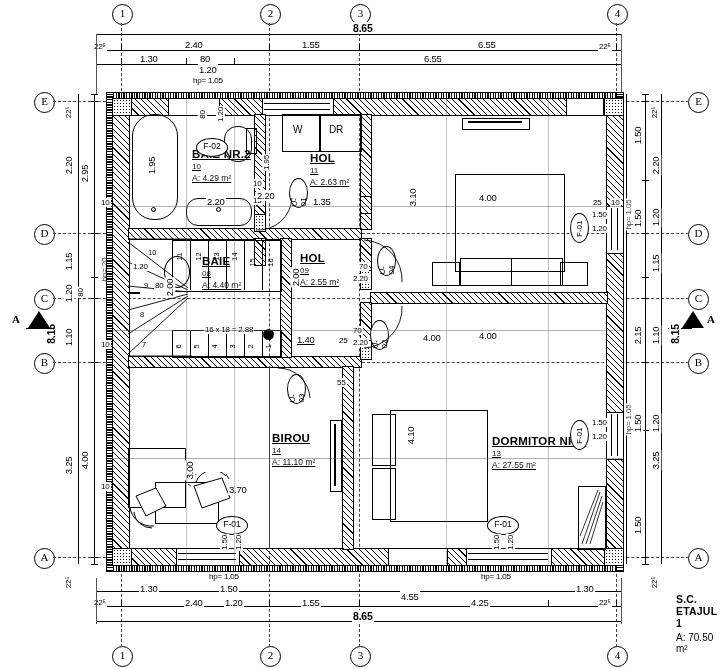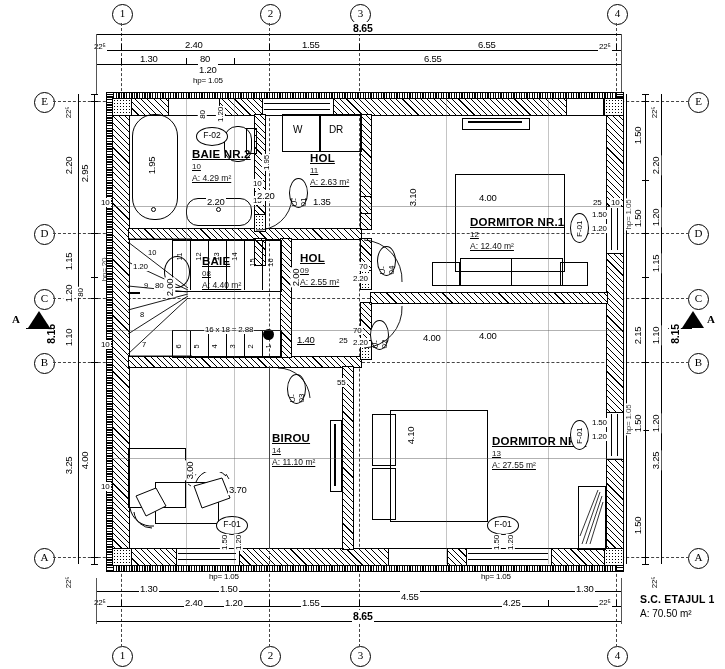--- a/index.html
+++ b/index.html
@@ -39,21 +39,21 @@
         background-image:repeating-linear-gradient(0deg,#000 0 1.3px,#fff 1.3px 2.6px);}
   .hatchdot{position:absolute;background:#fff;border:1px solid #000;
         background-image:radial-gradient(#000 0.6px, transparent 0.7px);background-size:3px 3px;}
   .furn2{position:absolute;border:1px solid #000;background:transparent;}
   .tick{position:absolute;background:#000;width:1px;height:7px;}
   .tickh{position:absolute;background:#000;height:1px;width:7px;}
   .tri{position:absolute;width:0;height:0;border-left:11px solid transparent;
        border-right:11px solid transparent;border-bottom:17px solid #000;}
   .sectlab{position:absolute;font-size:11px;font-weight:bold;font-family:"Liberation Serif",serif;}
   .dot{position:absolute;border-radius:50%;background:#000;}
-  .title{position:absolute;}
+  .title{position:absolute;margin-left:36px;}
   .title .t1{font-size:10.5px;font-weight:bold;letter-spacing:0.2px;}
   .title .t2{font-size:10px;margin-top:3px;}
   .stairtxt{position:absolute;font-size:7.5px;}
 </style>
 </head>
 <body>
 
 <div id="plan">
 
   <div class="bubble" style="left:112px;top:4px;">1</div>
@@ -192,21 +192,21 @@
   <div class="tick" style="left:616px;top:600px;"></div>
   <div class="tick" style="left:621px;top:600px;"></div>
 
   <div class="dimtxt sm" style="left:93px;top:598px;"><span>22⁵</span></div>
   <div class="dimtxt" style="left:139px;top:583px;">1.30</div>
   <div class="dimtxt" style="left:219px;top:583px;">1.50</div>
   <div class="dimtxt" style="left:184px;top:597px;">2.40</div>
   <div class="dimtxt" style="left:224px;top:597px;">1.20</div>
   <div class="dimtxt" style="left:301px;top:597px;">1.55</div>
   <div class="dimtxt" style="left:400px;top:591px;">4.55</div>
-  <div class="dimtxt" style="left:470px;top:597px;margin-left:32px;">4.25</div>
+  <div class="dimtxt" style="left:470px;top:597px;">4.25</div>
   <div class="dimtxt" style="left:575px;top:583px;">1.30</div>
   <div class="dimtxt sm" style="left:598px;top:598px;"><span>22⁵</span></div>
   <div class="dimtxt sm" style="left:208px;top:572px;">hp= 1.05</div>
   <div class="dimtxt sm" style="left:480px;top:572px;">hp= 1.05</div>
   <div class="dimtxt b" style="left:352px;top:610px;">8.65</div>
 
   <div class="ln v1 thin" style="left:96px;top:578px;height:46px;"></div>
   <div class="ln v1 thin" style="left:621px;top:578px;height:46px;"></div>
 
   <div class="insul" style="left:112px;top:92px;width:510px;height:6px;"></div>
@@ -277,21 +277,21 @@
   <div class="furn2" style="left:132px;top:114px;width:44px;height:104px;border-radius:22px;"></div>
   <div class="dimtxt vtxt" style="left:142px;top:160px;">1.95</div>
   <div class="dot" style="left:151px;top:207px;width:3px;height:3px;border:1px solid #000;background:#fff;"></div>
 
   <div class="furn2" style="left:186px;top:198px;width:64px;height:26px;border-radius:12px;"></div>
   <div class="dimtxt" style="left:206px;top:196px;">2.20</div>
   <div class="dot" style="left:216px;top:207px;width:3px;height:3px;border:1px solid #000;background:#fff;"></div>
 
   <div class="furn2" style="left:224px;top:126px;width:26px;height:34px;border-radius:13px;"></div>
   <div class="furn2" style="left:246px;top:128px;width:9px;height:24px;"></div>
-  <div class="tagE" style="left:196px;top:127px;">F-02</div>
+  <div class="tagE" style="left:196px;top:138px;">F-02</div>
   <div class="dimtxt sm vtxt" style="left:197px;top:110px;">80</div>
   <div class="dimtxt sm vtxt" style="left:212px;top:110px;">1.20</div>
   <div class="dimtxt sm vtxt" style="left:258px;top:158px;">1.95</div>
   <div class="dimtxt sm" style="left:100px;top:198px;">10</div>
   <div class="dimtxt sm" style="left:252px;top:196px;">15</div>
 
   <div class="room" style="left:310px;top:152px;">
     <div class="rn">HOL</div>
     <div class="rnum">11</div>
     <div class="rar">A: 2.63 m²</div>
@@ -378,25 +378,20 @@
   <svg class="abs" style="left:362px;top:238px;" width="42" height="46" viewBox="0 0 42 46">
     <path d="M2,2 A40,40 0 0 1 40,44" stroke="#000" fill="none" stroke-width="0.9"></path>
   </svg>
   <svg class="abs" style="left:362px;top:304px;" width="42" height="46" viewBox="0 0 42 46">
     <path d="M2,44 A40,40 0 0 0 40,2" stroke="#000" fill="none" stroke-width="0.9"></path>
   </svg>
   <svg class="abs" style="left:254px;top:196px;" width="40" height="36" viewBox="0 0 40 36">
     <path d="M2,34 A34,34 0 0 0 38,2" stroke="#000" fill="none" stroke-width="0.9"></path>
   </svg>
 
-  <div class="room" style="left:470px;top:216px;">
-    <div class="rn">DORMITOR NR.1</div>
-    <div class="rnum">12</div>
-    <div class="rar">A: 12.40 m²</div>
-  </div>
   <div class="furn2" style="left:455px;top:174px;width:108px;height:96px;"></div>
   <div class="furn2" style="left:432px;top:262px;width:26px;height:22px;"></div>
   <div class="furn2" style="left:560px;top:262px;width:26px;height:22px;"></div>
   <div class="furn2" style="left:460px;top:258px;width:50px;height:26px;"></div>
   <div class="furn2" style="left:511px;top:258px;width:50px;height:26px;"></div>
   <div class="furn2" style="left:462px;top:118px;width:66px;height:10px;"></div>
   <div class="ln h2" style="left:468px;top:121px;width:54px;"></div>
   <div class="dimtxt" style="left:478px;top:192px;">4.00</div>
   <div class="dimtxt vtxt" style="left:403px;top:192px;">3.10</div>
   <div class="dimtxt" style="left:478px;top:330px;">4.00</div>

